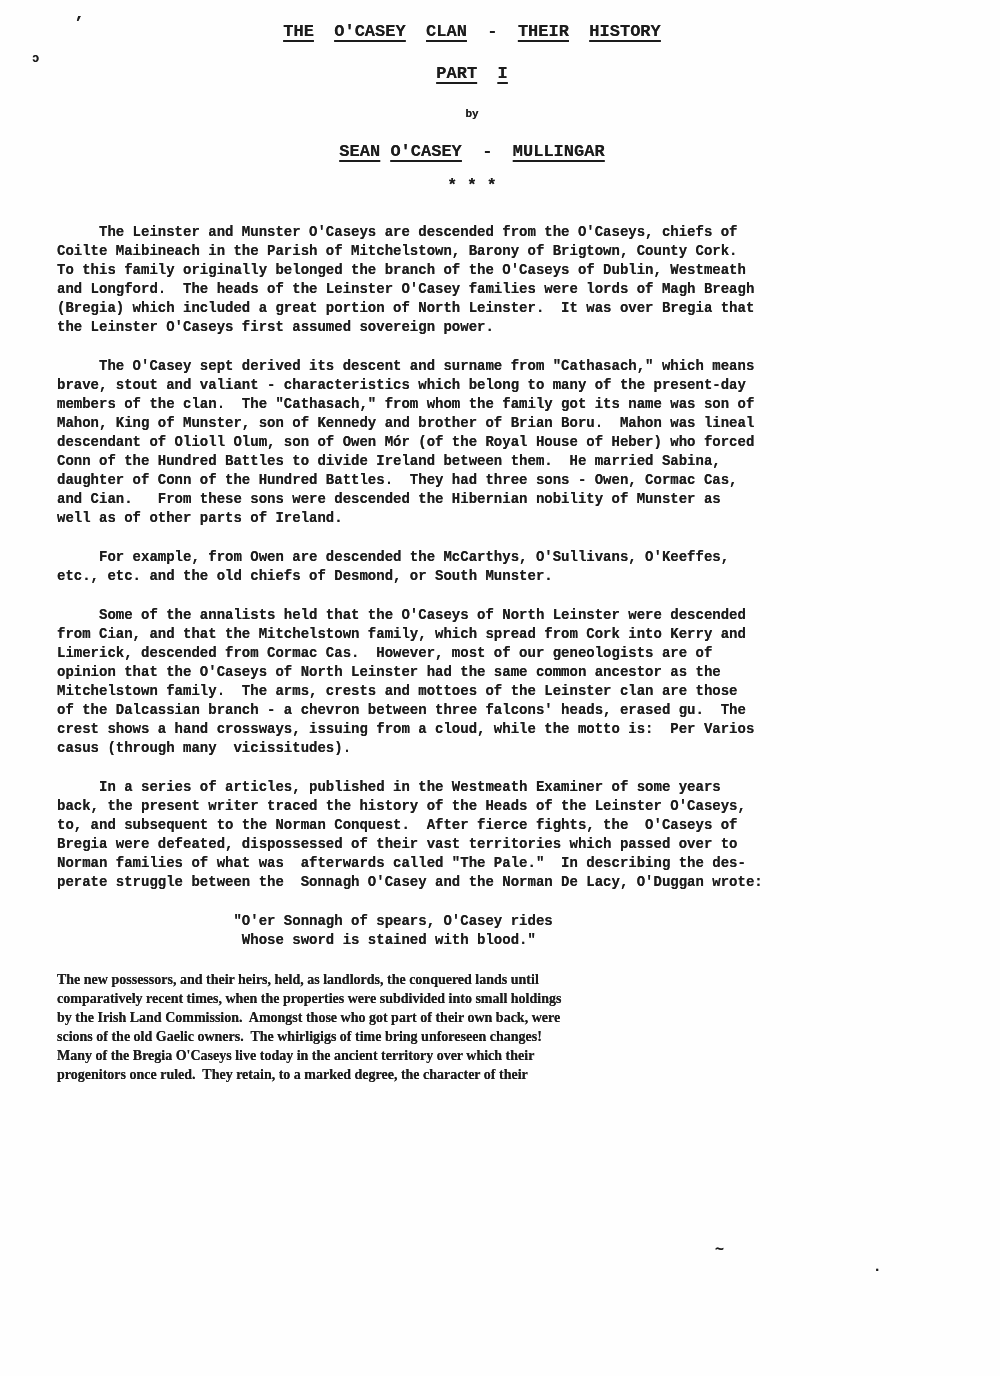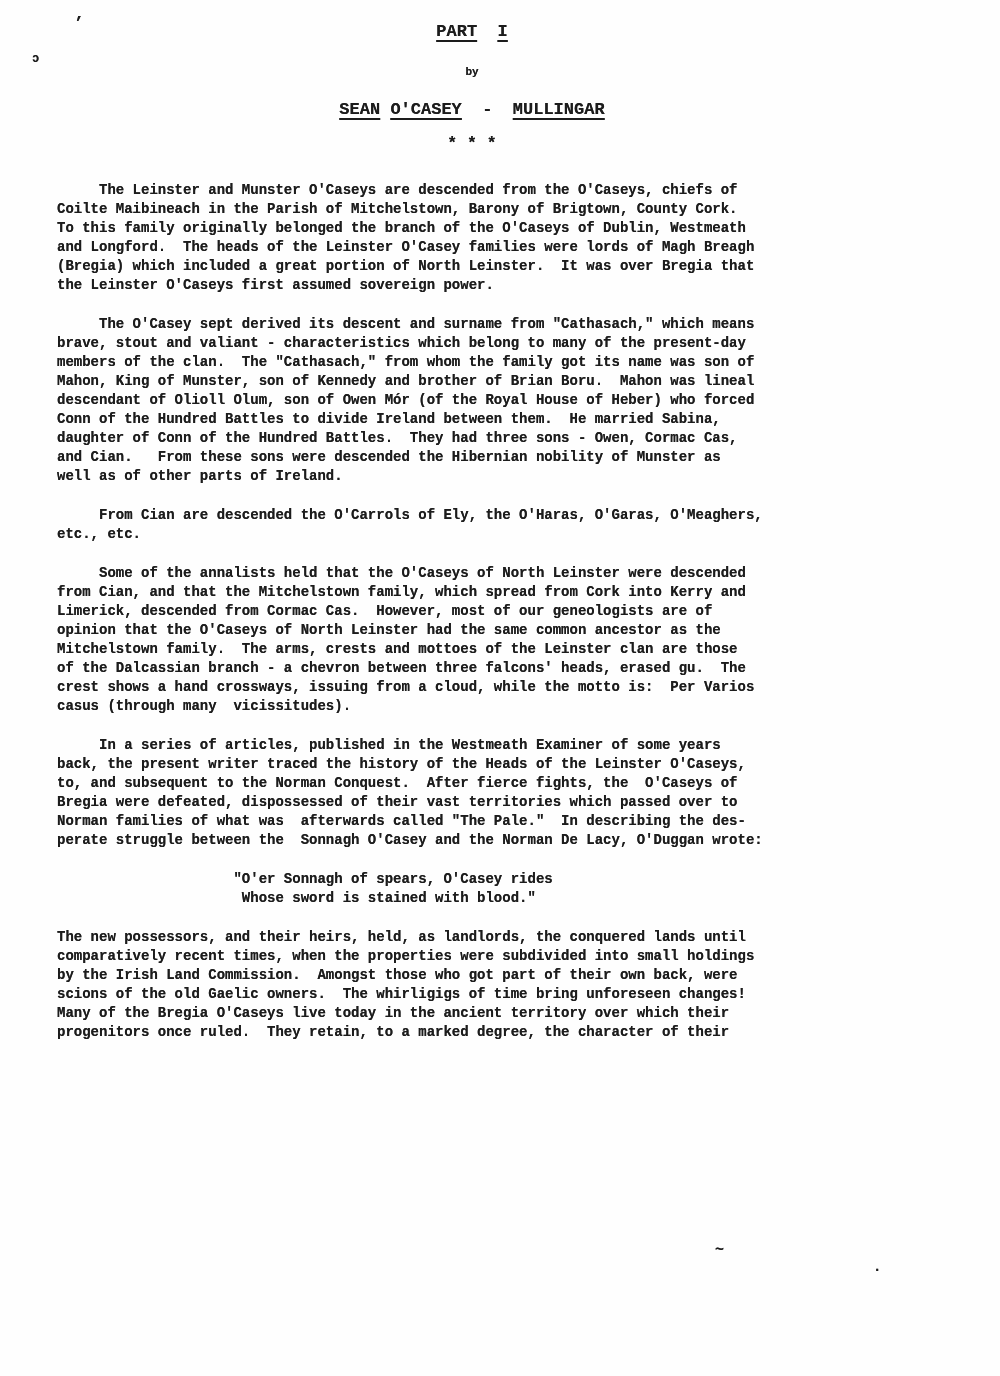--- a/index.html
+++ b/index.html
@@ -35,21 +35,21 @@
     text-decoration: underline;
     text-decoration-thickness: 1.6px;
     text-underline-offset: 4px;
   }
   .para {
     font-size: 14px;
     line-height: 19px;
     white-space: pre;
     margin: 0 0 20px;
   }
-  .para:last-child { margin-bottom: 0; }
+  .para:last-child { margin-bottom: 0; font-family: Liberation Serif, serif; }
   .artifact {
     position: absolute;
     color: #1c1c1c;
     line-height: 1;
   }
   .a-top-mark    { left: 74px;  top: 16px;   font-size: 16px; }
   .a-left-mark   { left: 32px;  top: 53px;   font-size: 12px; }
   .a-bottom-tilde{ left: 715px; top: 1243px; font-size: 15px; }
   .a-bottom-dot  { left: 873px; top: 1260px; font-size: 14px; }
 </style>
@@ -58,20 +58,21 @@
 
 <div class="page">
 
   <span class="artifact a-top-mark">’</span>
   <span class="artifact a-left-mark">ɔ</span>
   <span class="artifact a-bottom-tilde">~</span>
   <span class="artifact a-bottom-dot">.</span>
 
   <div class="content">
 
+    <div class="heading h-title"><span class="uw">THE</span>  <span class="uw">O'CASEY</span>  <span class="uw">CLAN</span>  -  <span class="uw">THEIR</span>  <span class="uw">HISTORY</span></div>
 
     <div class="heading h-part"><span class="uw">PART</span>  <span class="uw">I</span></div>
 
     <div class="heading h-by">by</div>
 
     <div class="heading h-author"><span class="uw">SEAN</span> <span class="uw">O'CASEY</span>  -  <span class="uw">MULLINGAR</span></div>
 
     <div class="heading h-stars">* * *</div>
 
     <div class="para">     The Leinster and Munster O'Caseys are descended from the O'Caseys, chiefs of
@@ -82,22 +83,22 @@
 the Leinster O'Caseys first assumed sovereign power.</div>
     <div class="para">     The O'Casey sept derived its descent and surname from "Cathasach," which means
 brave, stout and valiant - characteristics which belong to many of the present-day
 members of the clan.  The "Cathasach," from whom the family got its name was son of
 Mahon, King of Munster, son of Kennedy and brother of Brian Boru.  Mahon was lineal
 descendant of Olioll Olum, son of Owen Mór (of the Royal House of Heber) who forced
 Conn of the Hundred Battles to divide Ireland between them.  He married Sabina,
 daughter of Conn of the Hundred Battles.  They had three sons - Owen, Cormac Cas,
 and Cian.   From these sons were descended the Hibernian nobility of Munster as
 well as of other parts of Ireland.</div>
-    <div class="para">     From Cian are descended the O'Carrols of Ely, the O'Haras, O'Garas, O'Meaghers,
-etc., etc.</div>
+    <div class="para">     For example, from Owen are descended the McCarthys, O'Sullivans, O'Keeffes,
+etc., etc. and the old chiefs of Desmond, or South Munster.</div>
     <div class="para">     Some of the annalists held that the O'Caseys of North Leinster were descended
 from Cian, and that the Mitchelstown family, which spread from Cork into Kerry and
 Limerick, descended from Cormac Cas.  However, most of our geneologists are of
 opinion that the O'Caseys of North Leinster had the same common ancestor as the
 Mitchelstown family.  The arms, crests and mottoes of the Leinster clan are those
 of the Dalcassian branch - a chevron between three falcons' heads, erased gu.  The
 crest shows a hand crossways, issuing from a cloud, while the motto is:  Per Varios
 casus (through many  vicissitudes).</div>
     <div class="para">     In a series of articles, published in the Westmeath Examiner of some years
 back, the present writer traced the history of the Heads of the Leinster O'Caseys,

